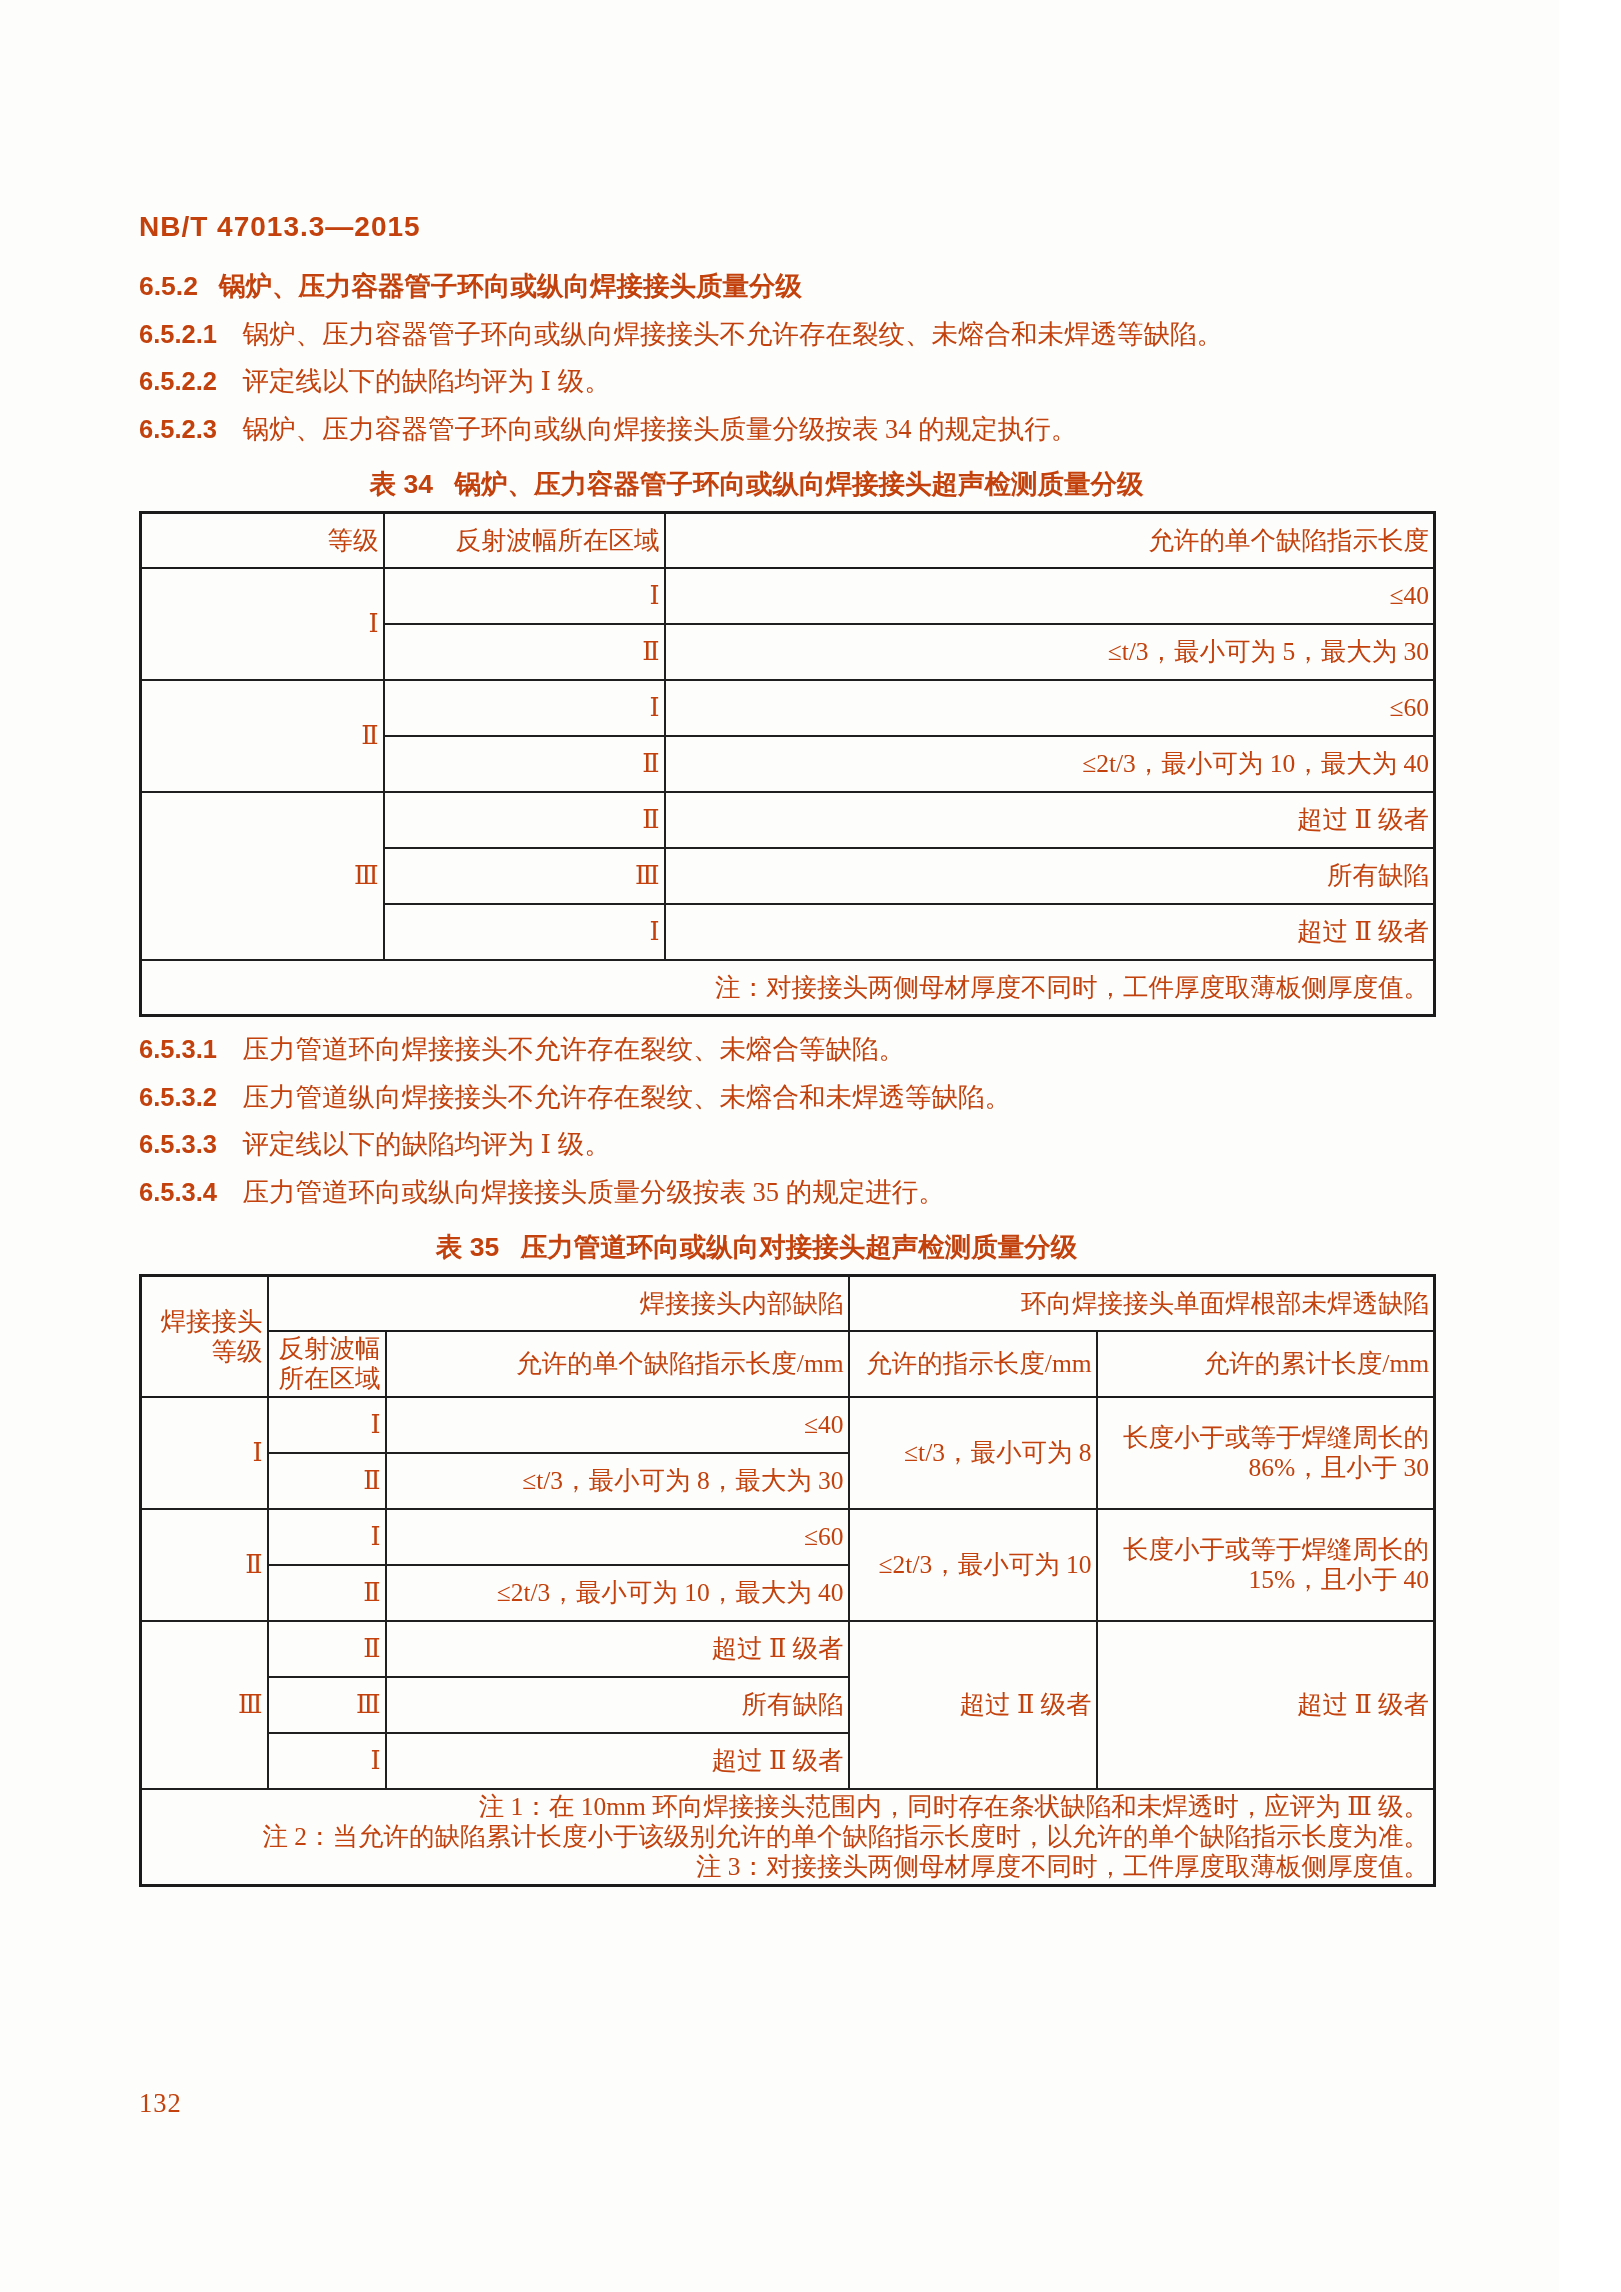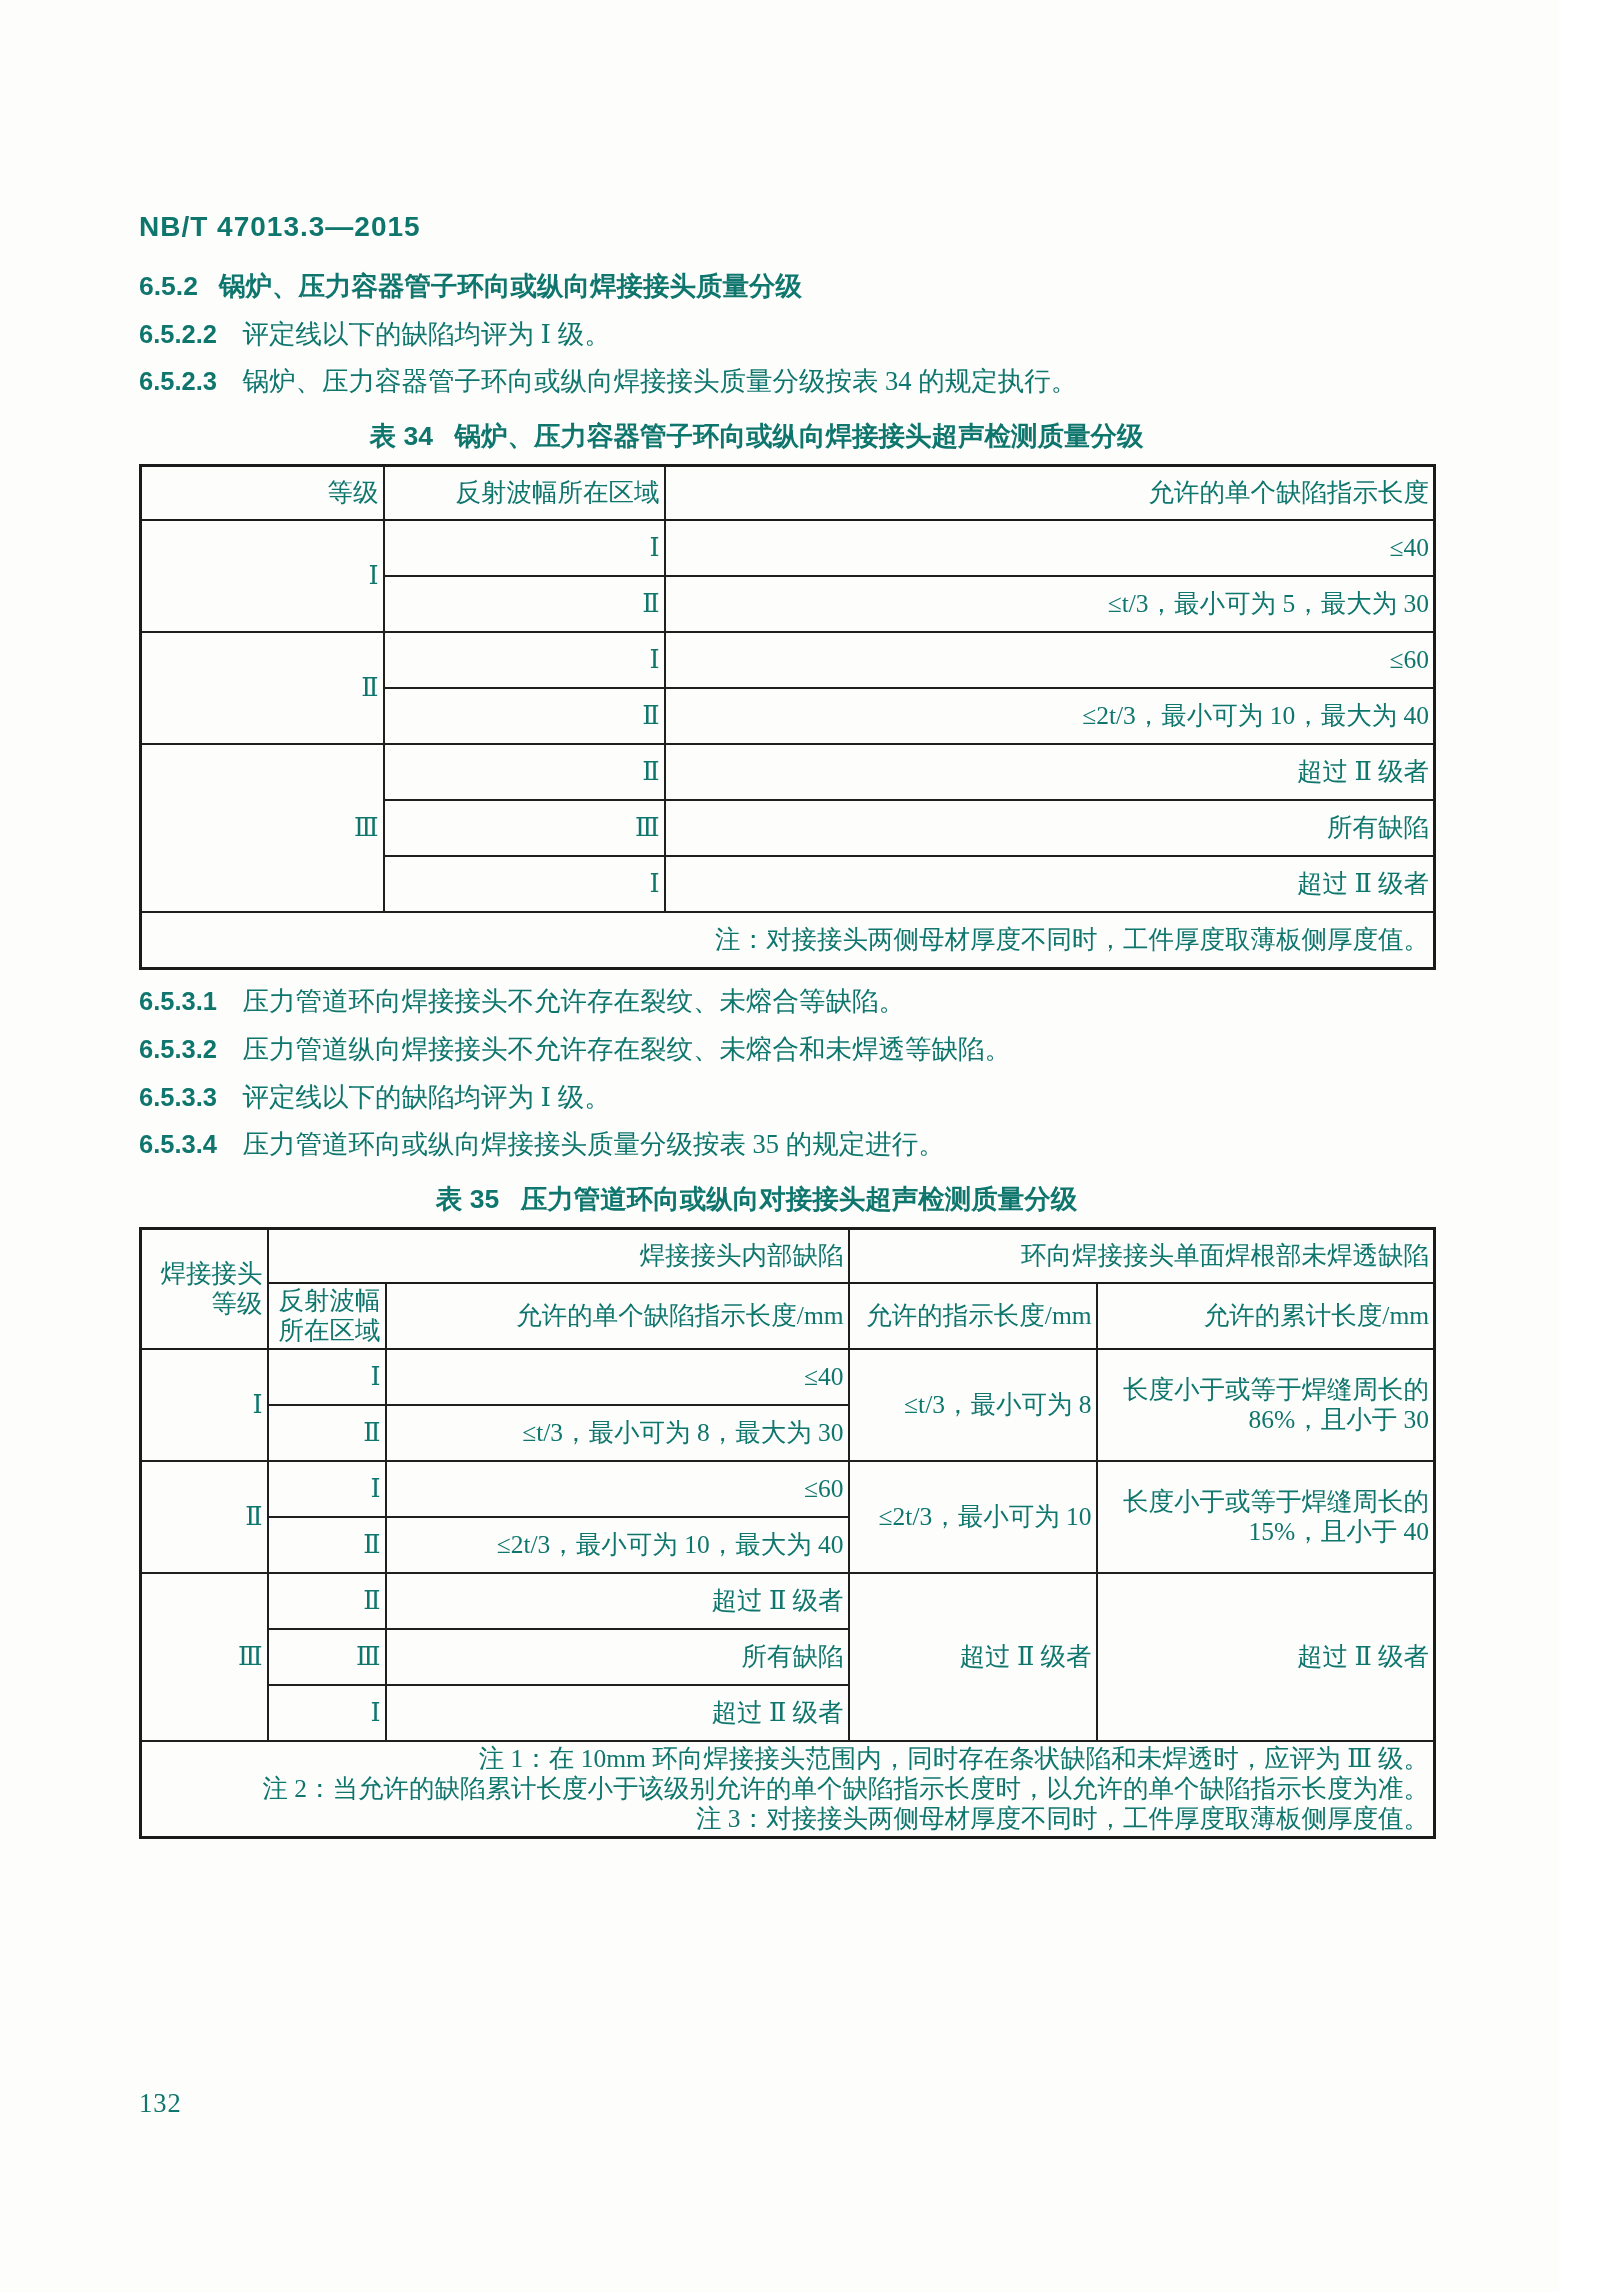--- a/index.html
+++ b/index.html
@@ -1,21 +1,21 @@
 <!DOCTYPE html>
 <html lang="zh"><head>
 <meta charset="utf-8">
 <style>
   * { margin:0; padding:0; box-sizing:border-box; }
   html,body { background:#ffffff; }
   .page {
     position:relative;
     width:1559px; height:2293px;
     background:#fdfdfb;
-    color:#0f766e;
+    color:#c2410c;
     font-family:"Liberation Serif","DejaVu Serif",serif;
     overflow:hidden;
   }
   .content { padding:211px 185px 0 139px; }
 
   .doc-number {
     font-family:"Liberation Sans","DejaVu Sans",sans-serif;
     font-weight:700; font-size:28px; letter-spacing:1px;
     line-height:31px;
   }
@@ -80,20 +80,23 @@
 <body>
 
 <div class="page">
   <div class="content">
 
     <div class="doc-number">NB/T 47013.3—2015</div>
 
     <div class="sec-heading">
       <span class="hnum">6.5.2</span><span>锅炉、压力容器管子环向或纵向焊接接头质量分级</span>
     </div>
+    <p class="clause">
+      <span class="cnum">6.5.2.1</span><span>锅炉、压力容器管子环向或纵向焊接接头不允许存在裂纹、未熔合和未焊透等缺陷。</span>
+    </p>
     <p class="clause">
       <span class="cnum">6.5.2.2</span><span>评定线以下的缺陷均评为 Ⅰ 级。</span>
     </p>
     <p class="clause">
       <span class="cnum">6.5.2.3</span><span>锅炉、压力容器管子环向或纵向焊接接头质量分级按表 34 的规定执行。</span>
     </p>
 
     <div class="tbl-caption">
       <span class="cap-label">表 34</span><span>锅炉、压力容器管子环向或纵向焊接接头超声检测质量分级</span>
     </div>

